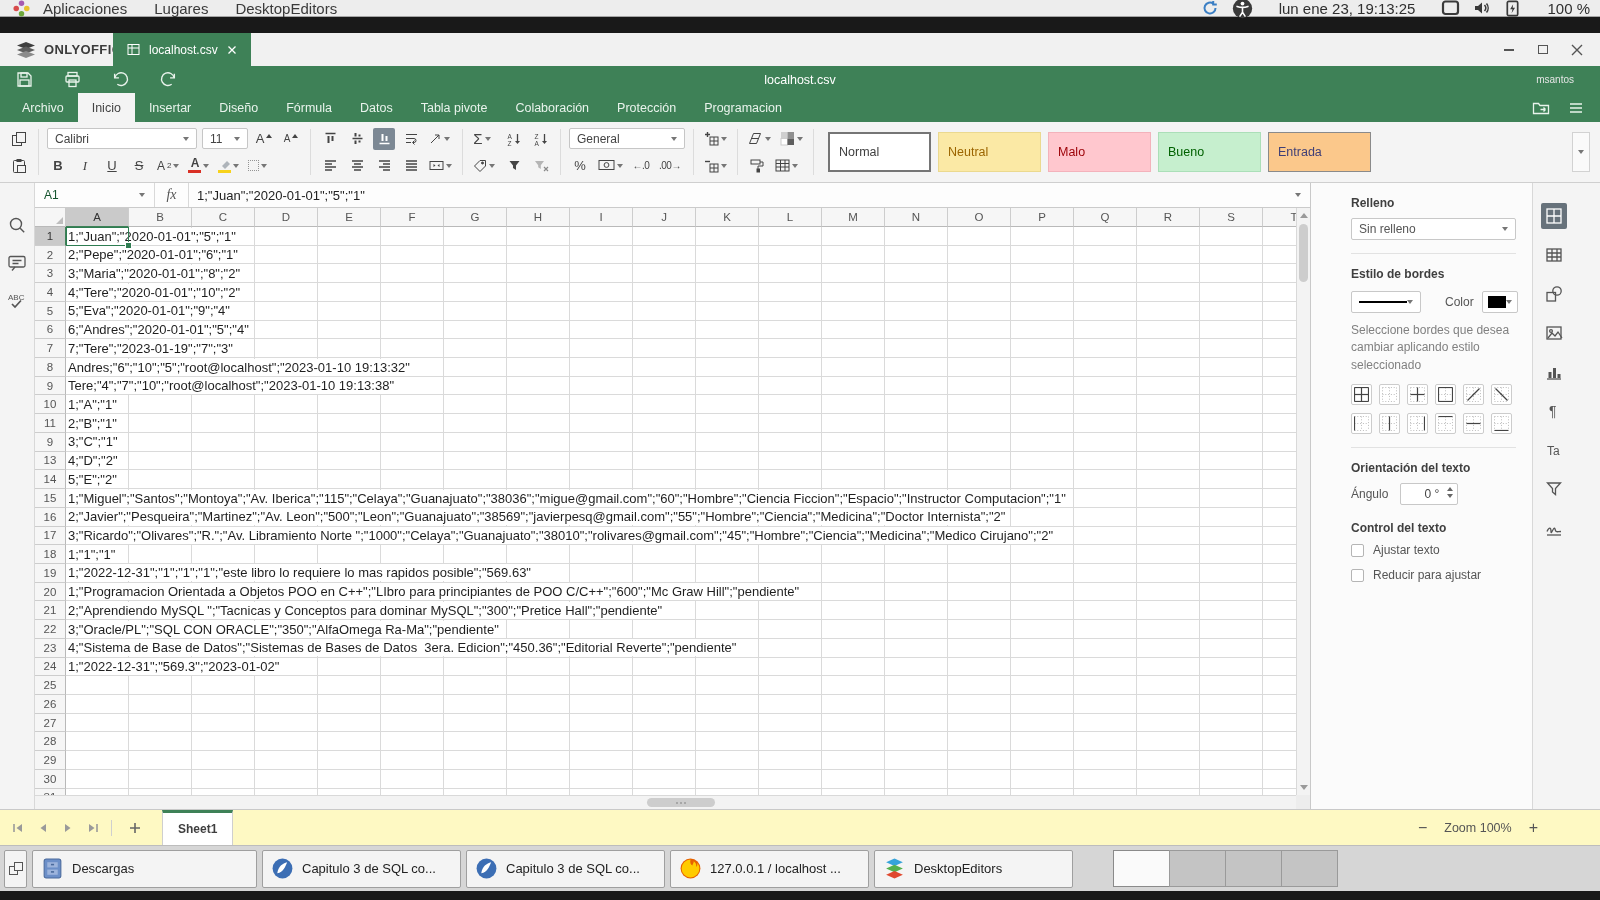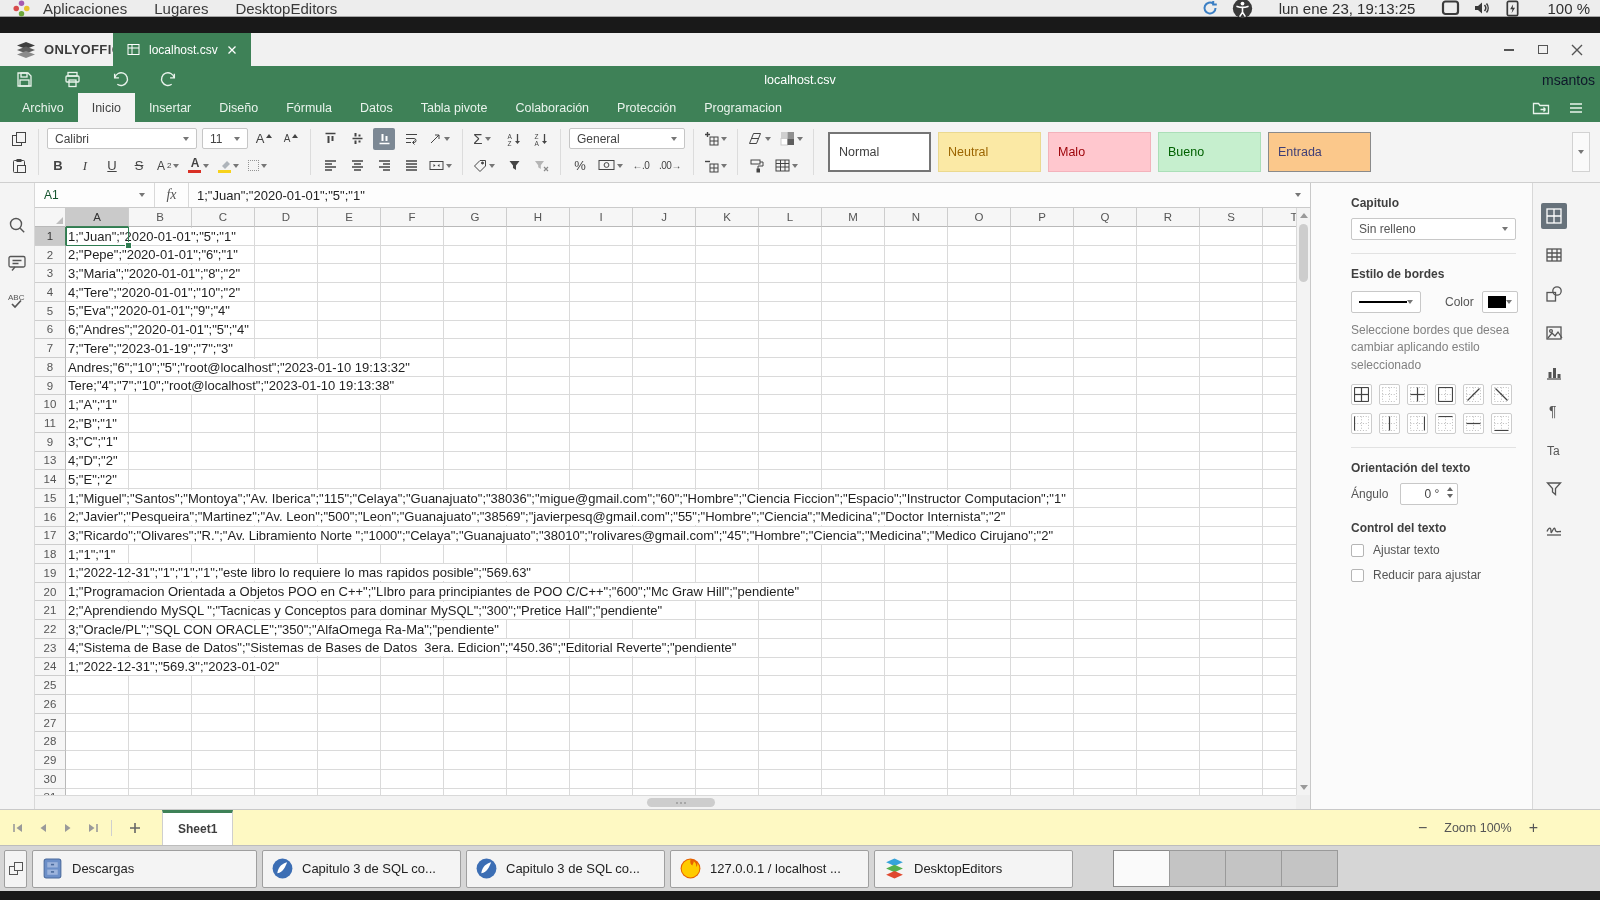--- a/index.html
+++ b/index.html
@@ -18,21 +18,21 @@
   .brand{display:flex;align-items:center;gap:8px;padding:0 16px;font-weight:bold;font-size:13px;letter-spacing:.4px;color:#3C3C3C}
   .doctab{position:absolute;left:113px;top:0;height:33px;background:#3E8157;color:#FFF;display:flex;align-items:center;gap:9px;padding:0 14px;font-size:12px}
   .wincontrols{margin-left:auto;display:flex;align-items:center;gap:0;padding-right:6px}
   .wincontrols .wbtn{width:34px;height:26px;display:flex;align-items:center;justify-content:center}
   .minbar{width:10px;height:2px;background:#555}
   .maxbox{width:10px;height:9px;border:1.5px solid #555}
   .greenhead{height:27px;background:#3E8157;display:flex;align-items:center;position:relative;color:#E9F3EC}
   .qicons{display:flex;gap:26px;padding-left:13px}
   .qicons .rbtn{color:#E9F3EC}
   .doctitle{position:absolute;left:0;right:0;text-align:center;font-size:12.5px;color:#FFF;pointer-events:none}
-  .username{margin-left:auto;padding-right:5px;font-size:14px;color:#0f172a}
+  .username{margin-left:auto;padding-right:26px;font-size:10px;color:#e5e5e5}
   .menurow{height:29px;background:#3E8157;display:flex;align-items:stretch;position:relative}
   #menu-tabs{display:flex;padding-left:8px}
   .mtab{padding:0 14px;display:flex;align-items:center;font-size:12.5px;color:#E9F3EC;cursor:default}
   .mtab.active{background:#F4F4F4;color:#444}
   .menuright{margin-left:auto;display:flex;align-items:center;gap:18px;padding-right:16px;color:#E9F3EC}
   
   .ribbon{height:61px;background:#F4F4F4;border-bottom:1px solid #CFCFCF;display:flex;align-items:stretch;padding-left:8px;position:relative}
   .rsep{width:1px;background:#DCDCDC;margin:7px 8px}
   .rgroup{display:flex;flex-direction:column;justify-content:center;gap:3px}
   .rrow{display:flex;align-items:center;gap:5px;height:24px}
@@ -740,21 +740,21 @@
               <i></i>
               <i></i>
               <i></i>
             </div>
           </div>
         <div class="scorner"></div>
       </div>
     </div>
 
     <div class="rightpanel">
-      <div class="pane-h">Capitulo</div>
+      <div class="pane-h">Relleno</div>
       <div class="pselect">
           <span>Sin relleno</span>
           <i class="caret"></i>
         </div>
       <div class="pdiv"></div>
       <div class="pane-h">Estilo de bordes</div>
       <div class="brow" style="margin-top:10px">
         <div class="pselect" style="width:90px">
             <span class="lineSample"></span>
             <i class="caret"></i>

